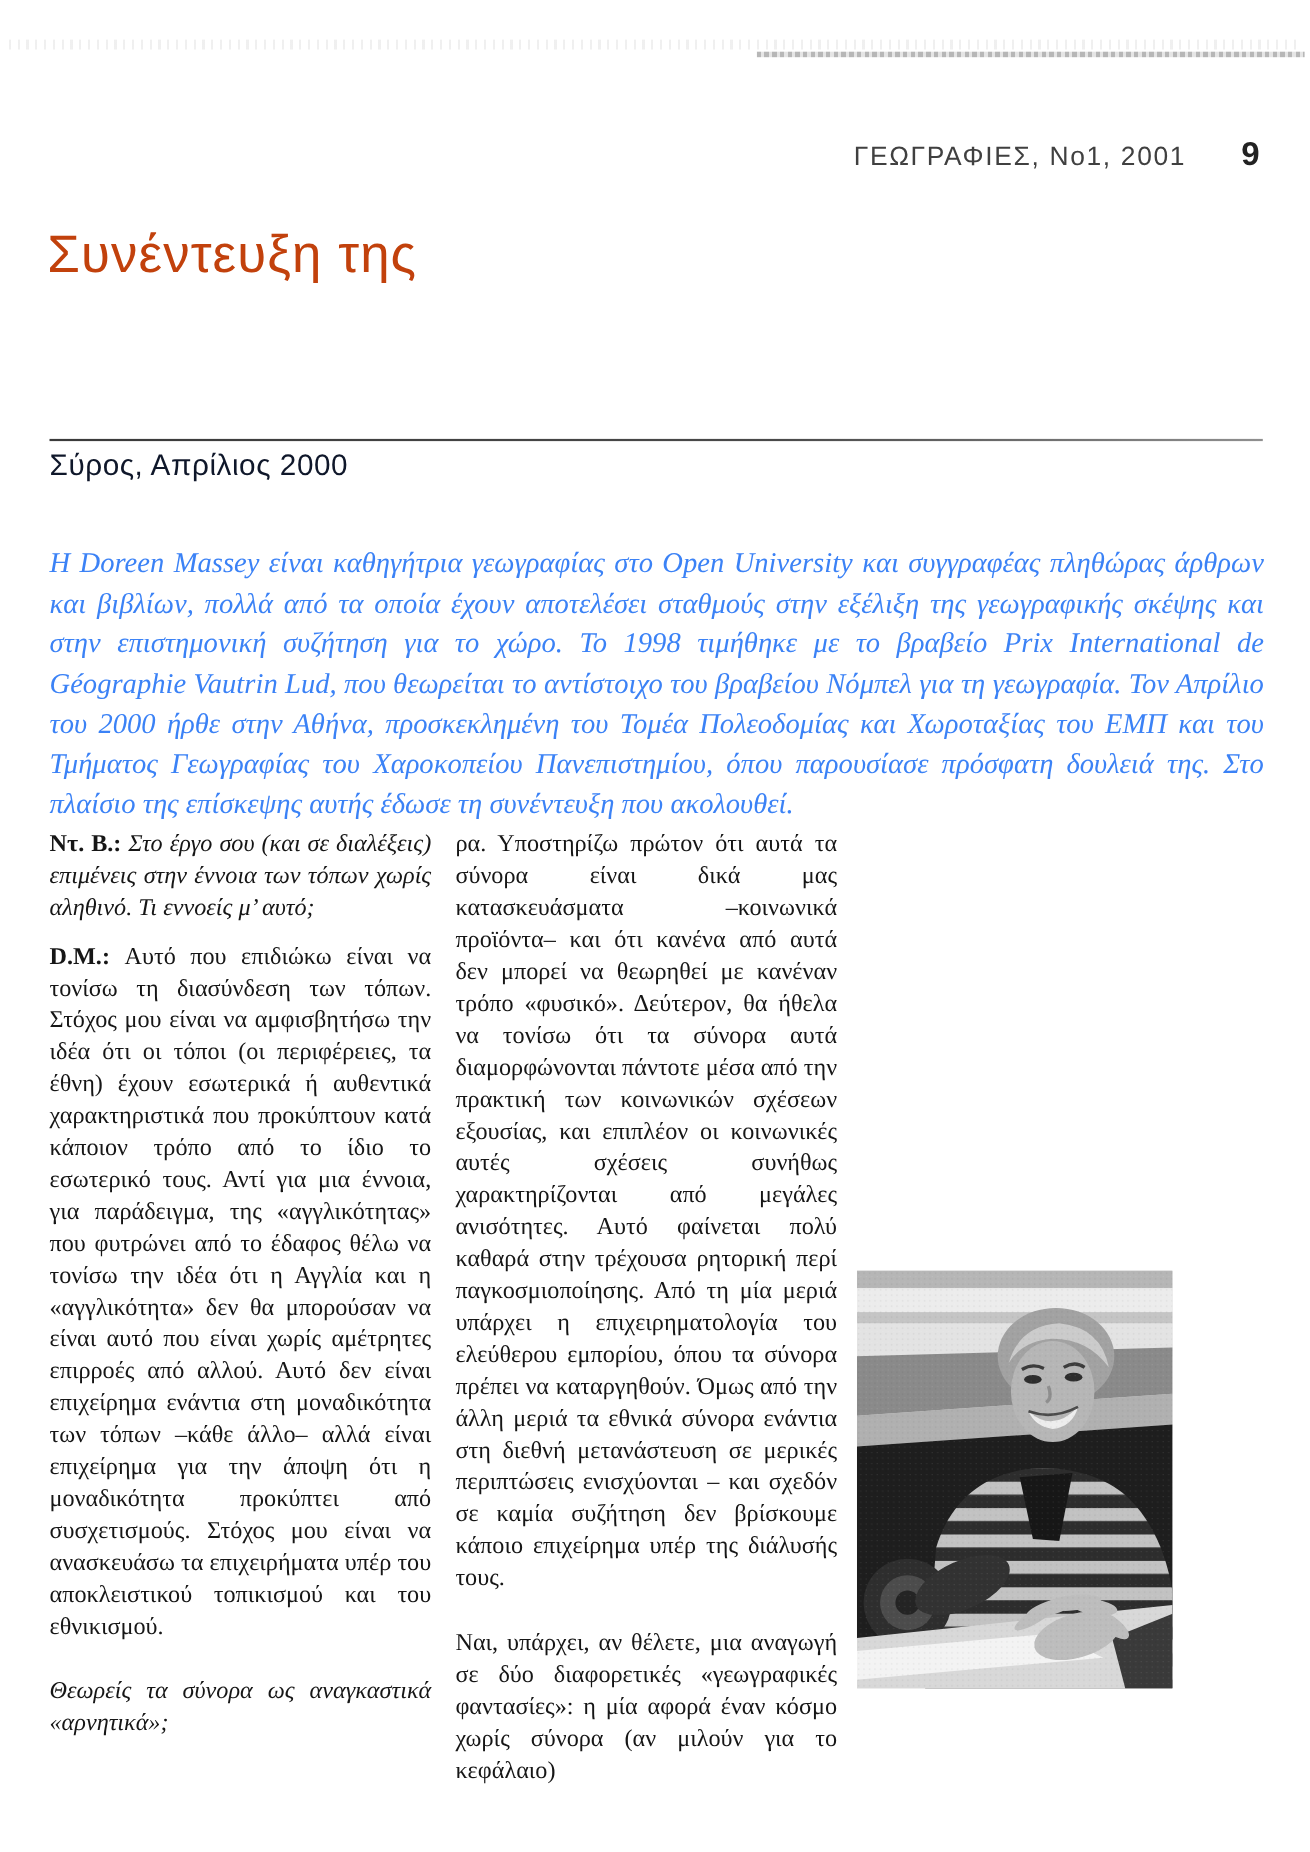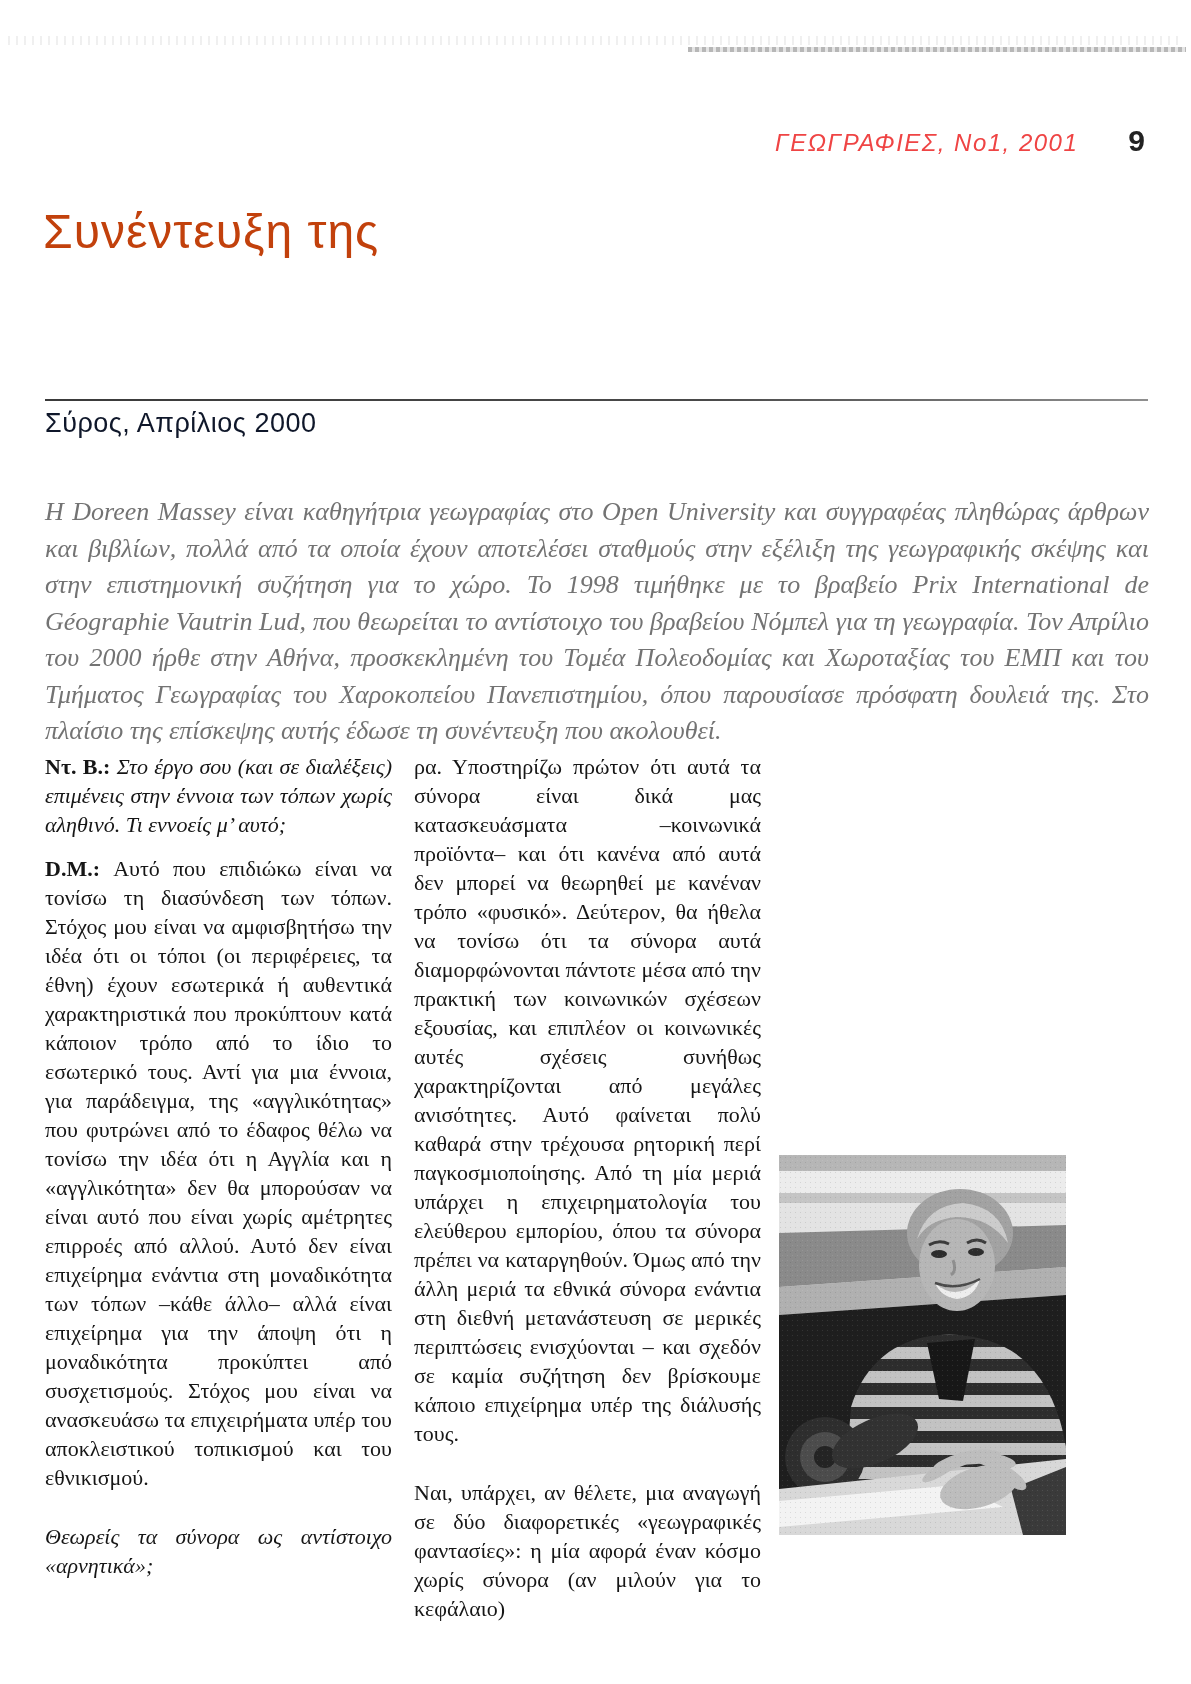--- a/index.html
+++ b/index.html
@@ -22,21 +22,21 @@
     position:absolute; top:47px; left:688px; width:498px; height:5px;
     background:repeating-linear-gradient(90deg, rgba(80,80,80,.75) 0 4px, rgba(150,150,150,.45) 4px 7px);
     opacity:.55;
   }
   .header{
     position:absolute; top:124px; left:45px; width:1100px;
     display:flex; justify-content:flex-end; align-items:baseline; gap:50px;
     font-family:"Liberation Sans", sans-serif;
   }
   .journal{
-    font-style:italic; font-size:24px; letter-spacing:1.5px; color:#ef4444; font-weight:400;
+    font-size:24px; letter-spacing:1.5px; color:#404040; font-weight:400;
   }
   .pagenum{
     font-size:30px; font-weight:600; color:#222; font-style:normal;
   }
   .title{
     position:absolute; left:43px; top:196px; margin:0;
     font-family:"Liberation Sans", sans-serif;
     font-weight:300; font-size:48px; line-height:72px;
     letter-spacing:1px; color:#c2410c;
   }
@@ -45,21 +45,21 @@
     background:linear-gradient(90deg,#3a3a3a 0%,#4a4a4a 60%,#8f8f8f 100%);
   }
   .dateline{
     position:absolute; left:45px; top:408px;
     font-family:"Liberation Sans", sans-serif;
     font-size:27px; font-weight:500; color:#0f172a; letter-spacing:.5px;
   }
   .lede{
     position:absolute; left:45px; top:494px; width:1104px; margin:0;
     font-style:italic; font-size:26px; line-height:36.5px;
-    text-align:justify; color:#737373;
+    text-align:justify; color:#3b82f6;
   }
   .columns{
     position:absolute; left:45px; top:752px; width:716px;
     display:flex; gap:22px;
   }
   .col{
     width:347px;
     font-size:22px; line-height:29px;
     text-align:justify; color:#161616;
   }
@@ -90,21 +90,21 @@
 
   <div class="dateline">Σύρος, Απρίλιος 2000</div>
 
   <p class="lede">Η Doreen Massey είναι καθηγήτρια γεωγραφίας στο Open University και συγγραφέας πληθώρας άρθρων και βιβλίων, πολλά από τα οποία έχουν αποτελέσει σταθμούς στην εξέλιξη της γεωγραφικής σκέψης και στην επιστημονική συζήτηση για το χώρο. Το 1998 τιμήθηκε με το βραβείο Prix International de Géographie Vautrin Lud, που θεωρείται το αντίστοιχο του βραβείου Νόμπελ για τη γεωγραφία. Τον Απρίλιο του 2000 ήρθε στην Αθήνα, προσκεκλημένη του Τομέα Πολεοδομίας και Χωροταξίας του ΕΜΠ και του Τμήματος Γεωγραφίας του Χαροκοπείου Πανεπιστημίου, όπου παρουσίασε πρόσφατη δουλειά της. Στο πλαίσιο της επίσκεψης αυτής έδωσε τη συνέντευξη που ακολουθεί.</p>
 
   <div class="columns">
 
     <div class="col">
       <p class="para question"><b class="speaker">Ντ. Β.: </b><span>Στο έργο σου (και σε διαλέξεις) επιμένεις στην έννοια των τόπων χωρίς αληθινό. Τι εννοείς μ’ αυτό;</span></p>
       <p class="para answer"><b class="speaker">D.M.: </b><span>Αυτό που επιδιώκω είναι να τονίσω τη διασύνδεση των τόπων. Στόχος μου είναι να αμφισβητήσω την ιδέα ότι οι τόποι (οι περιφέρειες, τα έθνη) έχουν εσωτερικά ή αυθεντικά χαρακτηριστικά που προκύπτουν κατά κάποιον τρόπο από το ίδιο το εσωτερικό τους. Αντί για μια έννοια, για παράδειγμα, της «αγγλικότητας» που φυτρώνει από το έδαφος θέλω να τονίσω την ιδέα ότι η Αγγλία και η «αγγλικότητα» δεν θα μπορούσαν να είναι αυτό που είναι χωρίς αμέτρητες επιρροές από αλλού. Αυτό δεν είναι επιχείρημα ενάντια στη μοναδικότητα των τόπων –κάθε άλλο– αλλά είναι επιχείρημα για την άποψη ότι η μοναδικότητα προκύπτει από συσχετισμούς. Στόχος μου είναι να ανασκευάσω τα επιχειρήματα υπέρ του αποκλειστικού τοπικισμού και του εθνικισμού.</span></p>
-      <p class="para question"><span>Θεωρείς τα σύνορα ως αντίστοιχο «αρνητικά»;</span></p>
+      <p class="para question"><span>Θεωρείς τα σύνορα ως αναγκαστικά «αρνητικά»;</span></p>
     </div>
 
     <div class="col">
       <p class="para answer"><span>ρα. Υποστηρίζω πρώτον ότι αυτά τα σύνορα είναι δικά μας κατασκευάσματα –κοινωνικά προϊόντα– και ότι κανένα από αυτά δεν μπορεί να θεωρηθεί με κανέναν τρόπο «φυσικό». Δεύτερον, θα ήθελα να τονίσω ότι τα σύνορα αυτά διαμορφώνονται πάντοτε μέσα από την πρακτική των κοινωνικών σχέσεων εξουσίας, και επιπλέον οι κοινωνικές αυτές σχέσεις συνήθως χαρακτηρίζονται από μεγάλες ανισότητες. Αυτό φαίνεται πολύ καθαρά στην τρέχουσα ρητορική περί παγκοσμιοποίησης. Από τη μία μεριά υπάρχει η επιχειρηματολογία του ελεύθερου εμπορίου, όπου τα σύνορα πρέπει να καταργηθούν. Όμως από την άλλη μεριά τα εθνικά σύνορα ενάντια στη διεθνή μετανάστευση σε μερικές περιπτώσεις ενισχύονται – και σχεδόν σε καμία συζήτηση δεν βρίσκουμε κάποιο επιχείρημα υπέρ της διάλυσής τους.</span></p>
       <p class="para answer"><span>Ναι, υπάρχει, αν θέλετε, μια αναγωγή σε δύο διαφορετικές «γεωγραφικές φαντασίες»: η μία αφορά έναν κόσμο χωρίς σύνορα (αν μιλούν για το κεφάλαιο)</span></p>
     </div>
 
   </div>
 
   <figure class="photo">

